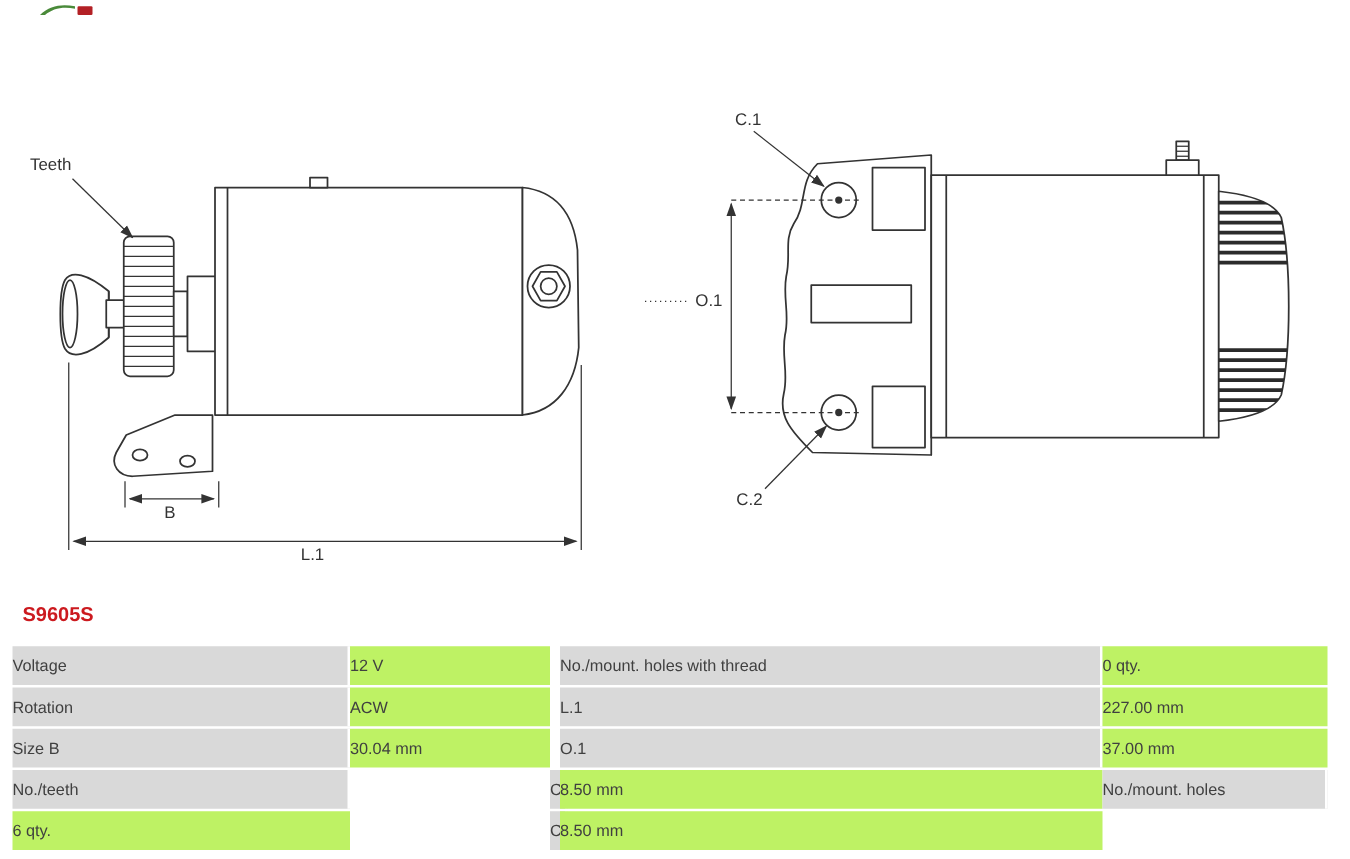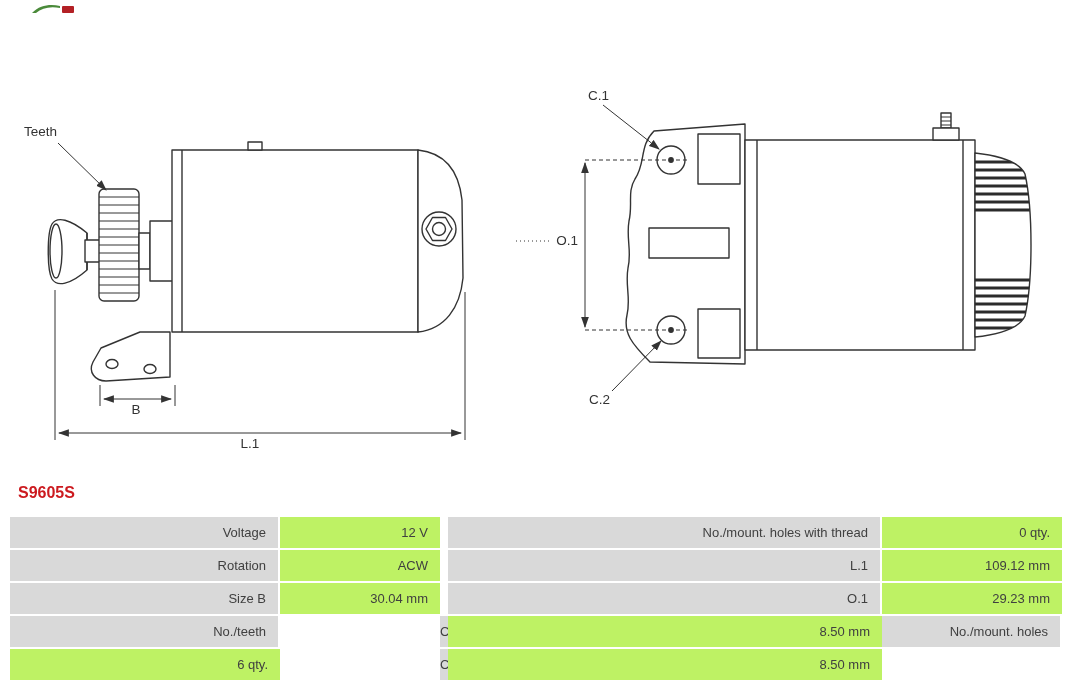--- a/index.html
+++ b/index.html
@@ -4,21 +4,21 @@
 <style>
   html,body{margin:0;padding:0;background:#fff;width:1080px;height:687px;overflow:hidden;
     font-family:"Liberation Sans",sans-serif;}
   .page{position:relative;width:1080px;height:687px;background:#fff;}
   .logo{position:absolute;left:30px;top:0;}
   .drawing{position:absolute;left:0;top:0;}
   .drawing text{font-family:"Liberation Sans",sans-serif;font-size:13.5px;fill:#333;stroke:none;}
   .part-number{position:absolute;left:18px;top:484px;font-size:16px;font-weight:bold;color:#cc1a1f;text-align:center;}
   .spec{position:absolute;left:10px;top:517px;width:1052px;display:grid;
     grid-template-columns:270px 160px 8px 434px 180px;row-gap:2px;}
-  .cell{height:31px;line-height:31px;text-align:right;padding-right:12px;font-size:13px;
+  .cell{height:31px;line-height:31px;text-align:left;padding-right:12px;font-size:13px;
     color:#404040;box-sizing:border-box;overflow:hidden;white-space:nowrap;}
   .lab{background:#d9d9d9;border-right:2px solid #fff;}
   .val{background:#bef264;}
   .gapcol{background:transparent;}
 </style>
 </head>
 <body>
 
 <div class="page">
 
@@ -153,27 +153,27 @@
     <div class="cell lab">Voltage</div>
     <div class="cell val">12 V</div>
     <div class="gapcol"></div>
     <div class="cell lab">No./mount. holes with thread</div>
     <div class="cell val">0 qty.</div>
 
     <div class="cell lab">Rotation</div>
     <div class="cell val">ACW</div>
     <div class="gapcol"></div>
     <div class="cell lab">L.1</div>
-    <div class="cell val">109.12 mm</div>
+    <div class="cell val">227.00 mm</div>
 
     <div class="cell lab">Size B</div>
     <div class="cell val">30.04 mm</div>
     <div class="gapcol"></div>
     <div class="cell lab">O.1</div>
-    <div class="cell val">29.23 mm</div>
+    <div class="cell val">37.00 mm</div>
 
     <div class="cell lab">No./teeth</div>
     <div class="gapcol"></div>
     <div class="cell lab">C.1</div>
     <div class="cell val">8.50 mm</div>
 
     <div class="cell lab">No./mount. holes</div>
     <div class="cell val">6 qty.</div>
     <div class="gapcol"></div>
     <div class="cell lab">C.2</div>

